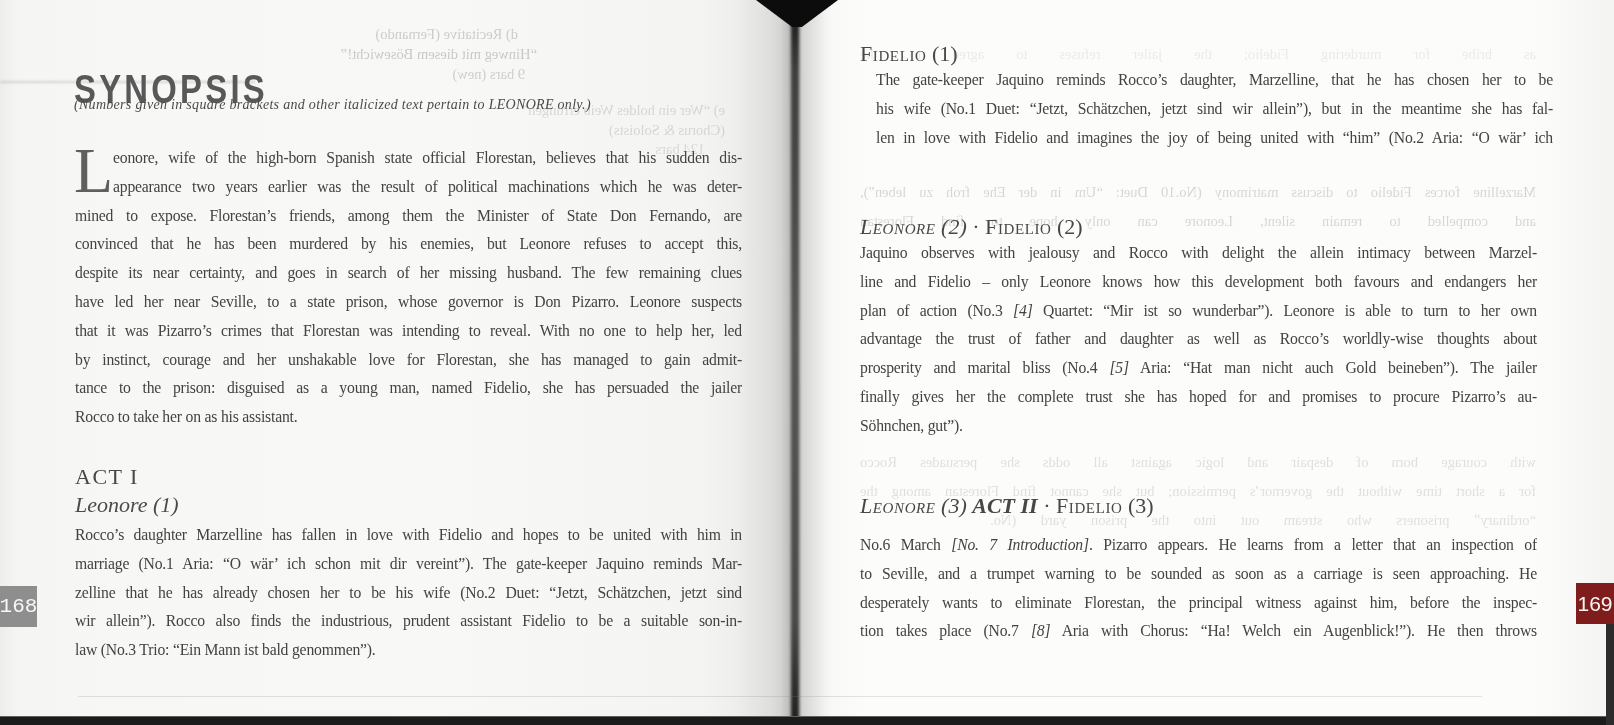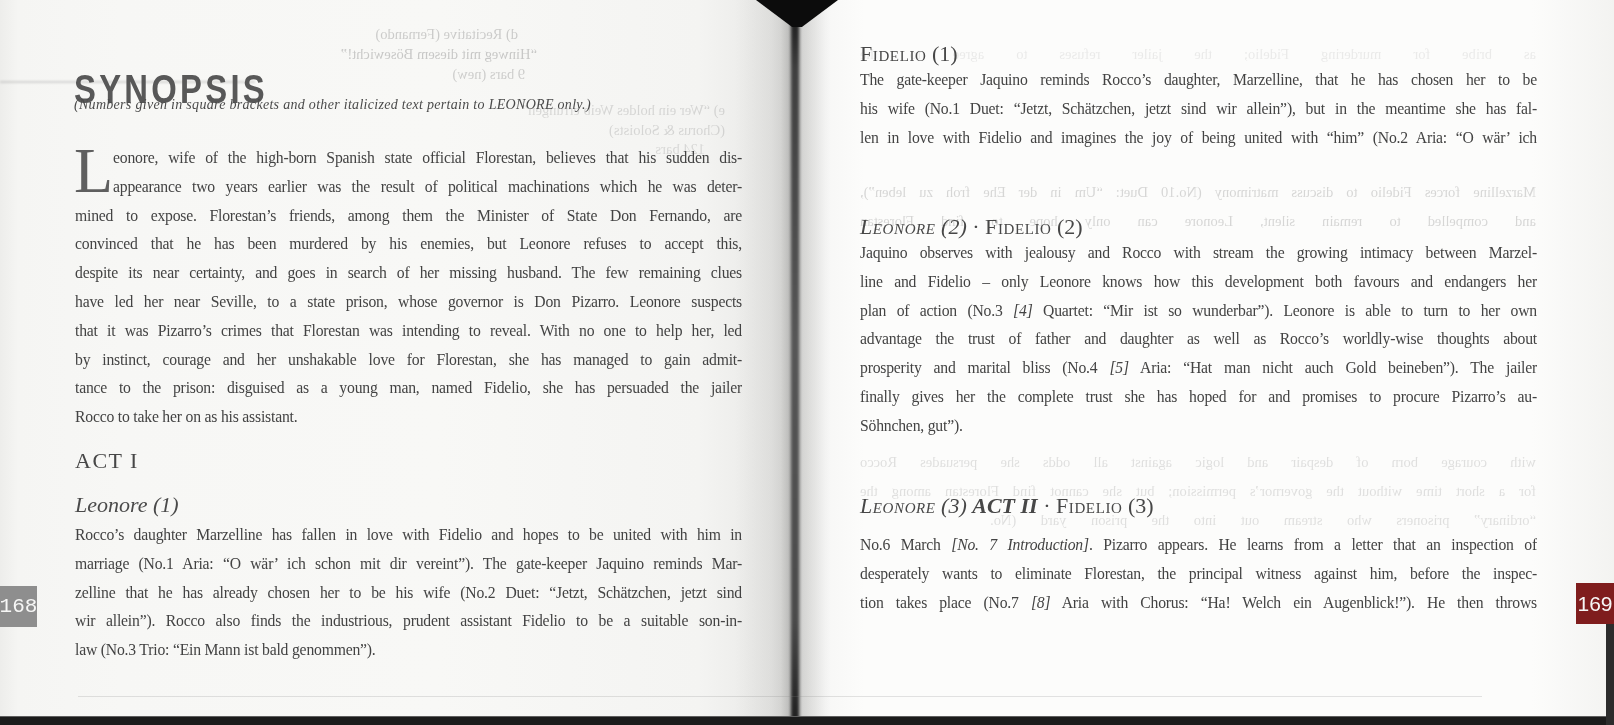--- a/index.html
+++ b/index.html
@@ -35,28 +35,28 @@
   .para{position:absolute;font-size:15.7px;letter-spacing:-0.2px;color:#434343;}
   .tline{height:28.8px;line-height:28.8px;text-align:justify;text-align-last:justify;overflow:hidden;}
   .tline.lastline{text-align-last:left;}
   .tline.indent{padding-left:38px;}
   .i{font-style:italic;}
   .bi{font-style:italic;font-weight:bold;}
   .sc{font-variant:small-caps;letter-spacing:0.6px;}
   .isc{font-variant:small-caps;font-style:italic;letter-spacing:0.6px;}
 
   .heading{position:absolute;font-size:22px;color:#474747;white-space:nowrap;}
-  .act-heading{left:75px;top:448px;letter-spacing:1.5px;}
+  .act-heading{left:75px;top:464px;letter-spacing:1.5px;}
   .scene-heading{left:75px;top:492px;font-style:italic;color:#4a4a4a;}
 
   .para-intro{left:75px;top:144px;width:667px;}
   .para-act1{left:75px;top:521px;width:667px;}
 
   .h-r1{left:65px;top:41px;}
-  .para-r1{left:65px;top:66px;width:677px;}
+  .para-r1{left:81px;top:66px;width:677px;}
   .h-r2{left:65px;top:214px;}
   .para-r2{left:65px;top:239px;width:677px;}
   .h-r3{left:65px;top:493px;}
   .para-r3{left:65px;top:531px;width:677px;}
 
   
   .pagenum{position:absolute;height:41px;background:#8e8e8e;color:#f7f7f6;
     font-family:"Liberation Sans",sans-serif;font-size:21px;display:flex;
     align-items:center;justify-content:center;}
   .pn-left{left:0;top:586px;width:37px;font-family:Liberation Mono, monospace;}
@@ -132,32 +132,33 @@
 
     <div class="heading h-r1"><span class="sc">Fidelio</span><span> (1)</span></div>
     <div class="para para-r1">
         <div class="tline"><span>The gate-keeper Jaquino reminds Rocco’s daughter, Marzelline, that he has chosen her to be</span></div>
         <div class="tline"><span>his wife (No.1 Duet: “Jetzt, Schätzchen, jetzt sind wir allein”), but in the meantime she has fal-</span></div>
         <div class="tline"><span>len in love with Fidelio and imagines the joy of being united with “him” (No.2 Aria: “O wär’ ich</span></div>
       </div>
 
     <div class="heading h-r2"><span class="isc">Leonore</span><span class="i"> (2)</span><span> · </span><span class="sc">Fidelio</span><span> (2)</span></div>
     <div class="para para-r2">
-        <div class="tline"><span>Jaquino observes with jealousy and Rocco with stream the growing intimacy between Marzel-</span></div>
+        <div class="tline"><span>Jaquino observes with jealousy and Rocco with delight the allein intimacy between Marzel-</span></div>
         <div class="tline"><span>line and Fidelio – only Leonore knows how this development both favours and endangers her</span></div>
         <div class="tline"><span>plan of action (No.3 </span><span class="i">[4]</span><span> Quartet: “Mir ist so wunderbar”). Leonore is able to turn to her own</span></div>
         <div class="tline"><span>advantage the trust of father and daughter as well as Rocco’s worldly-wise thoughts about</span></div>
         <div class="tline"><span>prosperity and marital bliss (No.4 </span><span class="i">[5]</span><span> Aria: “Hat man nicht auch Gold beineben”).  The jailer</span></div>
         <div class="tline"><span>finally gives her the complete trust she has hoped for and promises to procure Pizarro’s au-</span></div>
         <div class="tline lastline"><span>Söhnchen, gut”).</span></div>
       </div>
 
     <div class="heading h-r3"><span class="isc">Leonore</span><span class="i"> (3) </span><span class="bi">ACT II</span><span> · </span><span class="sc">Fidelio</span><span> (3)</span></div>
     <div class="para para-r3">
         <div class="tline"><span>No.6 March </span><span class="i">[No. 7 Introduction]</span><span>. Pizarro appears. He learns from a letter that an inspection of</span></div>
+        <div class="tline"><span>to Seville, and a trumpet warning to be sounded as soon as a carriage is seen approaching. He</span></div>
         <div class="tline"><span>desperately wants to eliminate Florestan, the principal witness against him, before the inspec-</span></div>
         <div class="tline"><span>tion takes place (No.7 </span><span class="i">[8]</span><span> Aria with Chorus: “Ha! Welch ein Augenblick!”). He then throws</span></div>
       </div>
   </div>
 
   <div class="gutter">
     <div class="gutter-core"></div>
   </div>
   <div class="top-wedge"></div>
   <div class="crease"></div>

